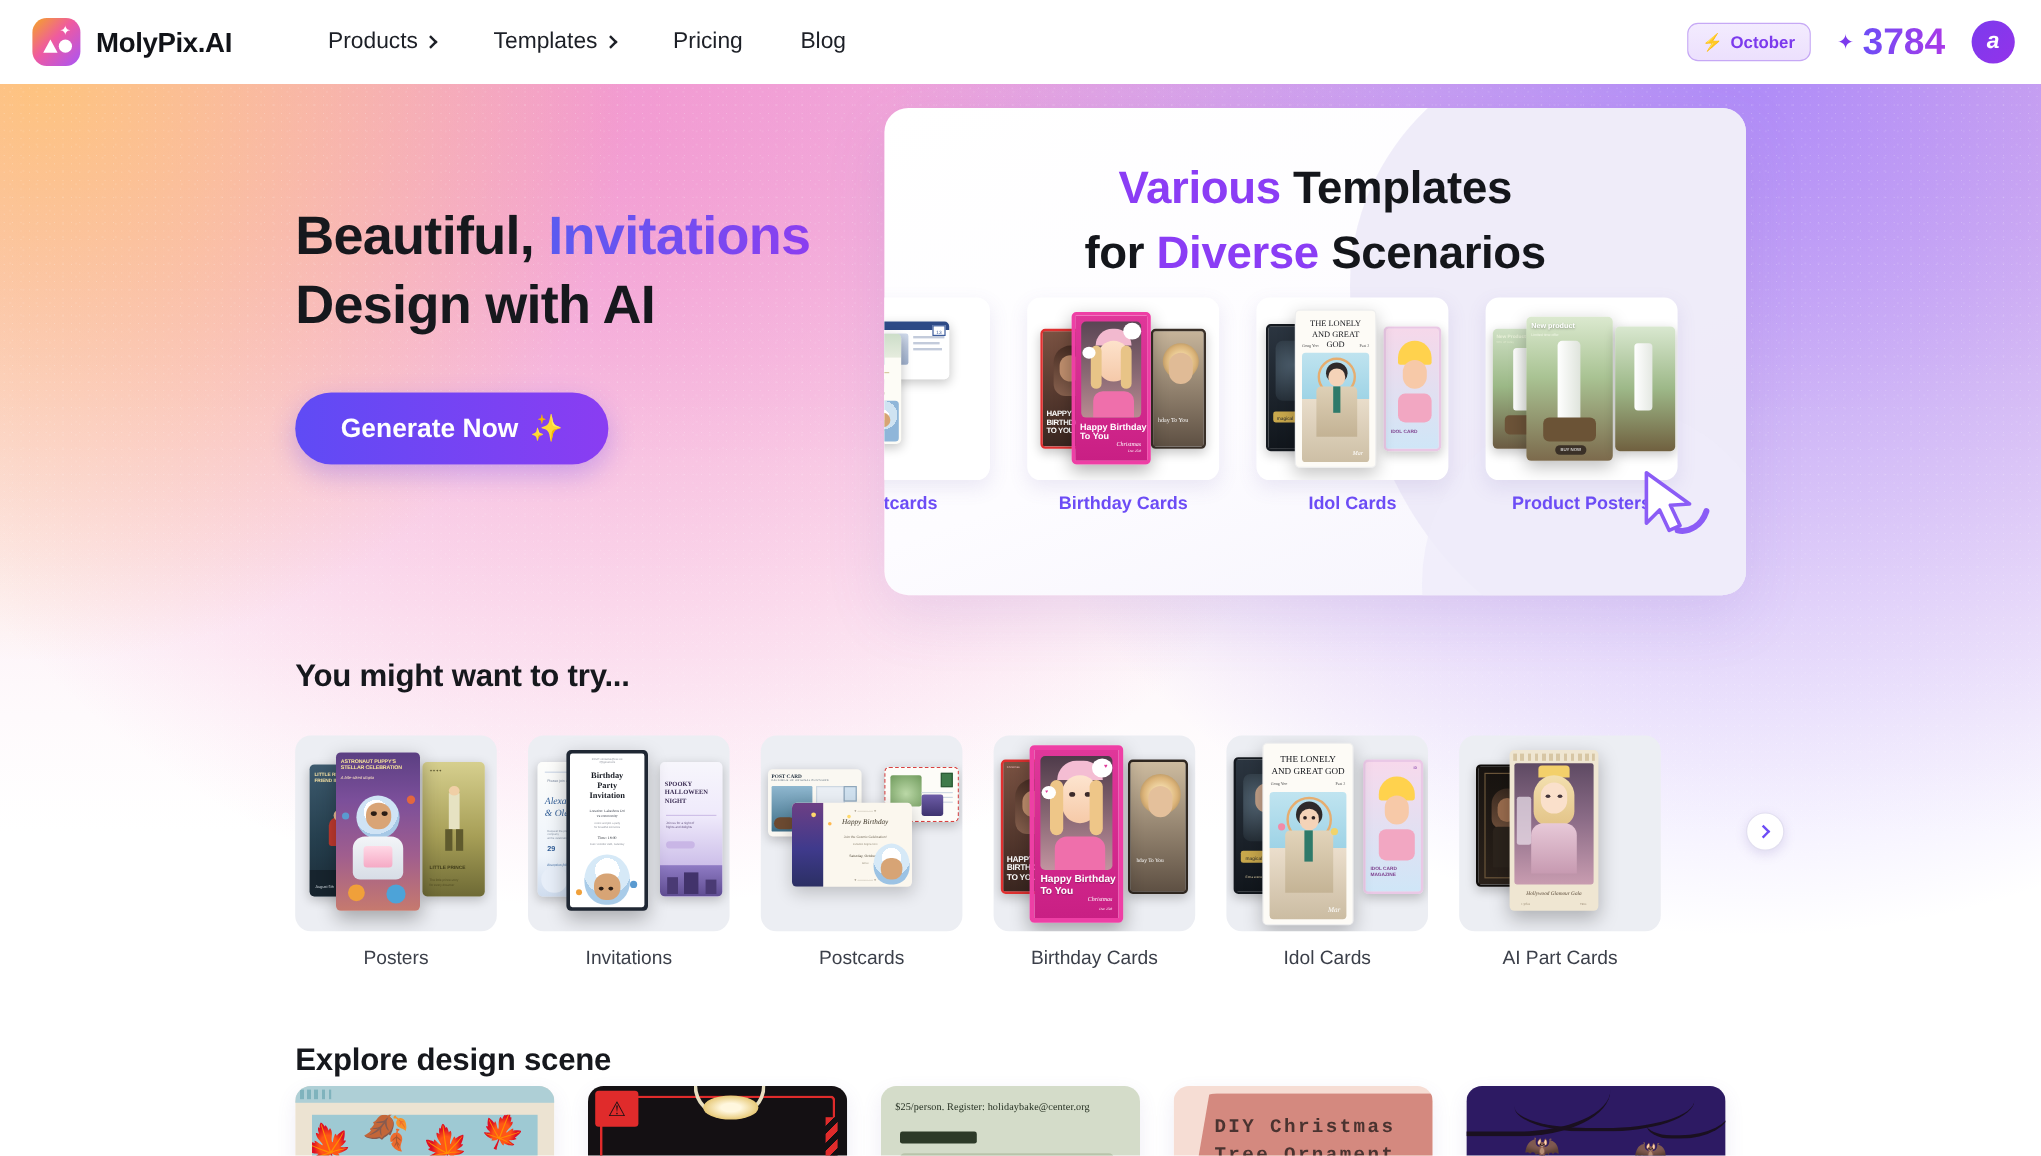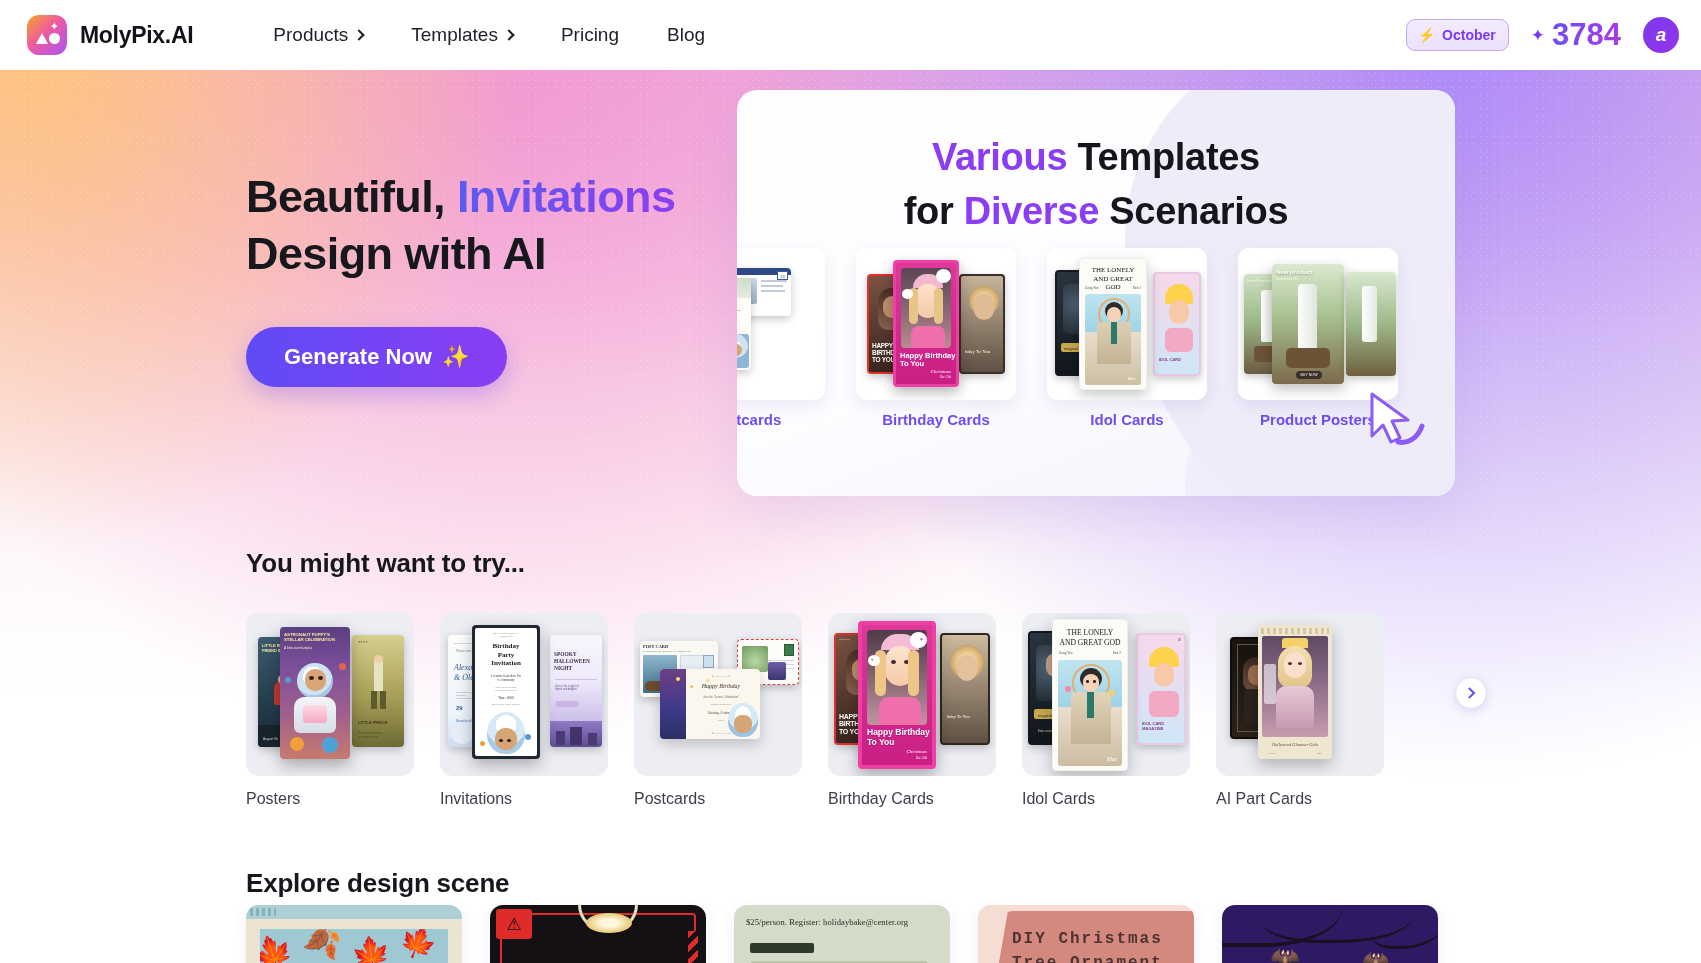--- a/index.html
+++ b/index.html
@@ -309,20 +309,21 @@
   .try-card { width: 168px; cursor: pointer; }
   .try-thumb {
     width: 168px; height: 163px;
     border-radius: 13px;
     background: #eceef3;
     position: relative;
     overflow: hidden;
   }
   .try-label {
     margin-top: 14px;
+    text-align: center;
     font-size: 16px;
     color: #3b3f49;
   }
 
   .carousel-next {
     position: absolute;
     left: 1455px; top: 677px;
     width: 32px; height: 32px;
     border-radius: 50%;
     background: #ffffff;

